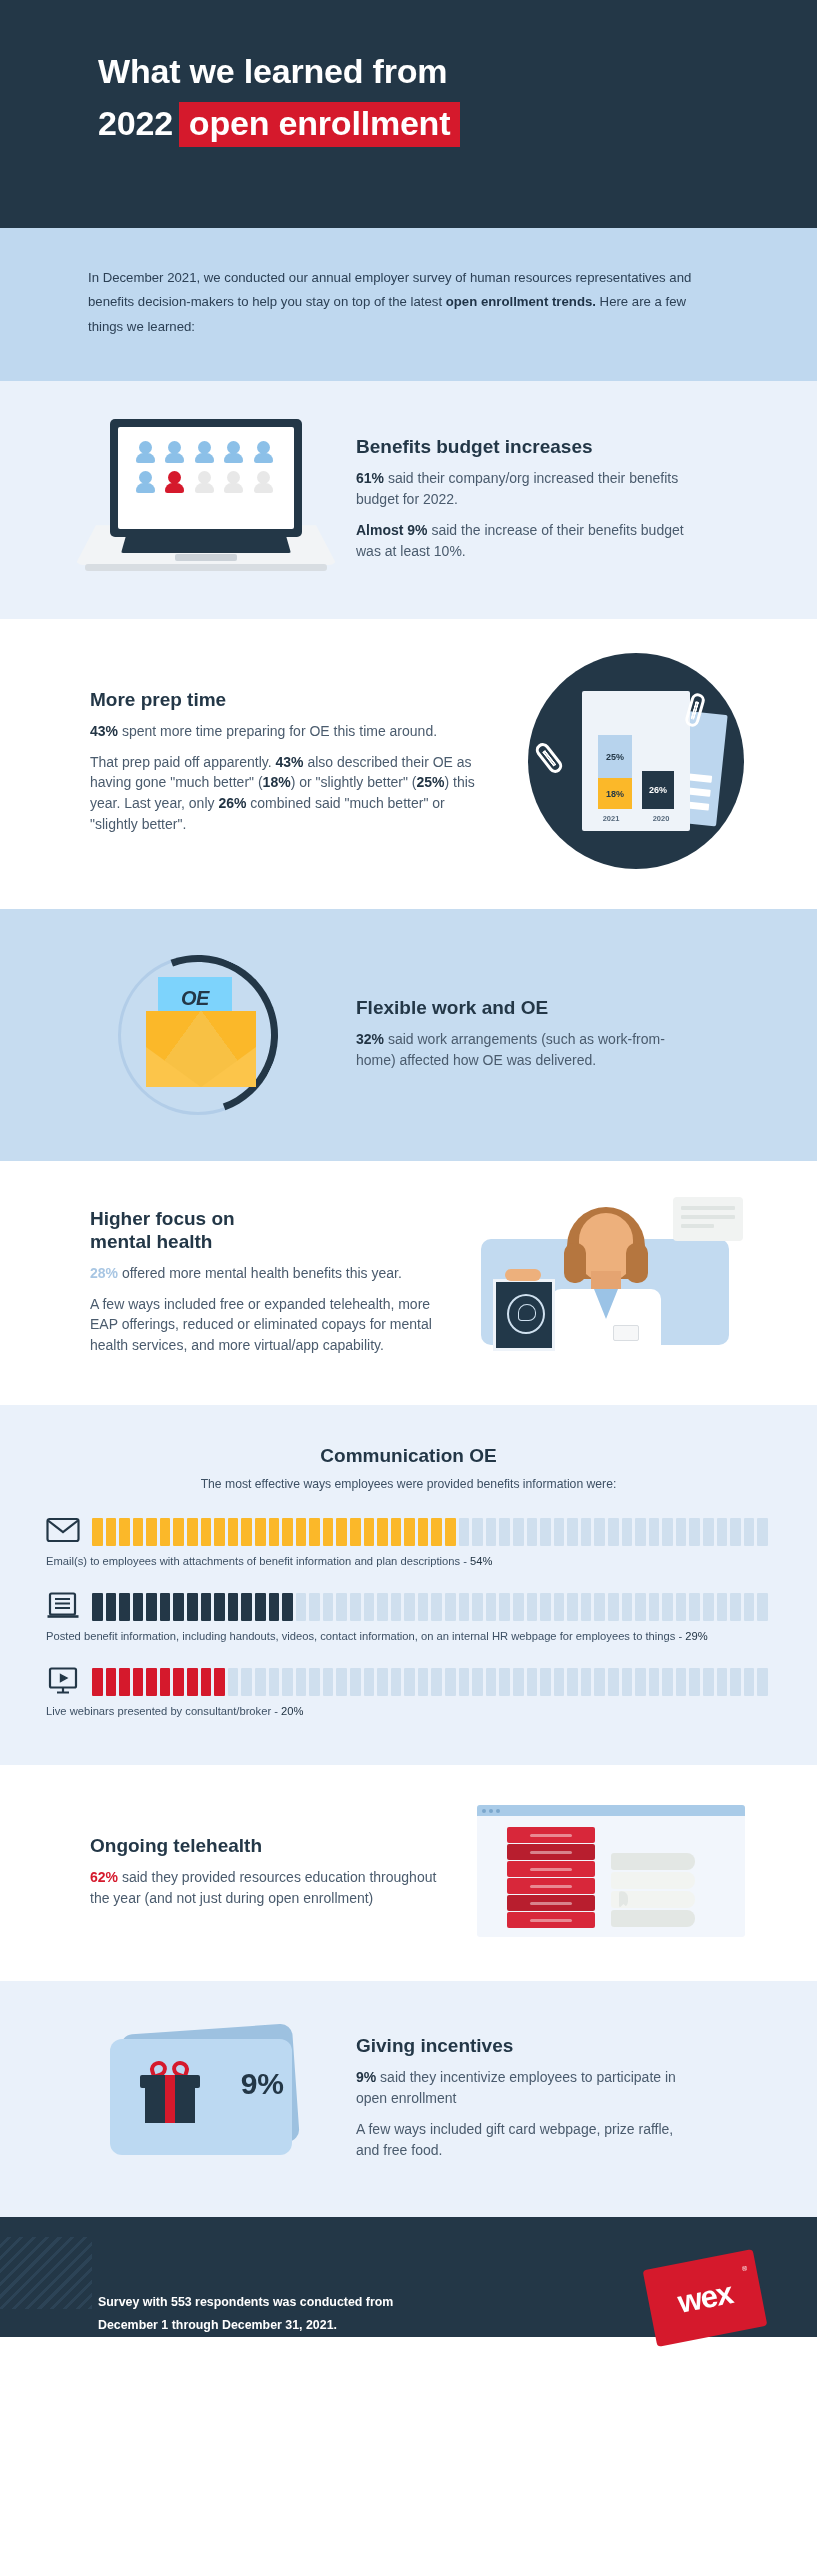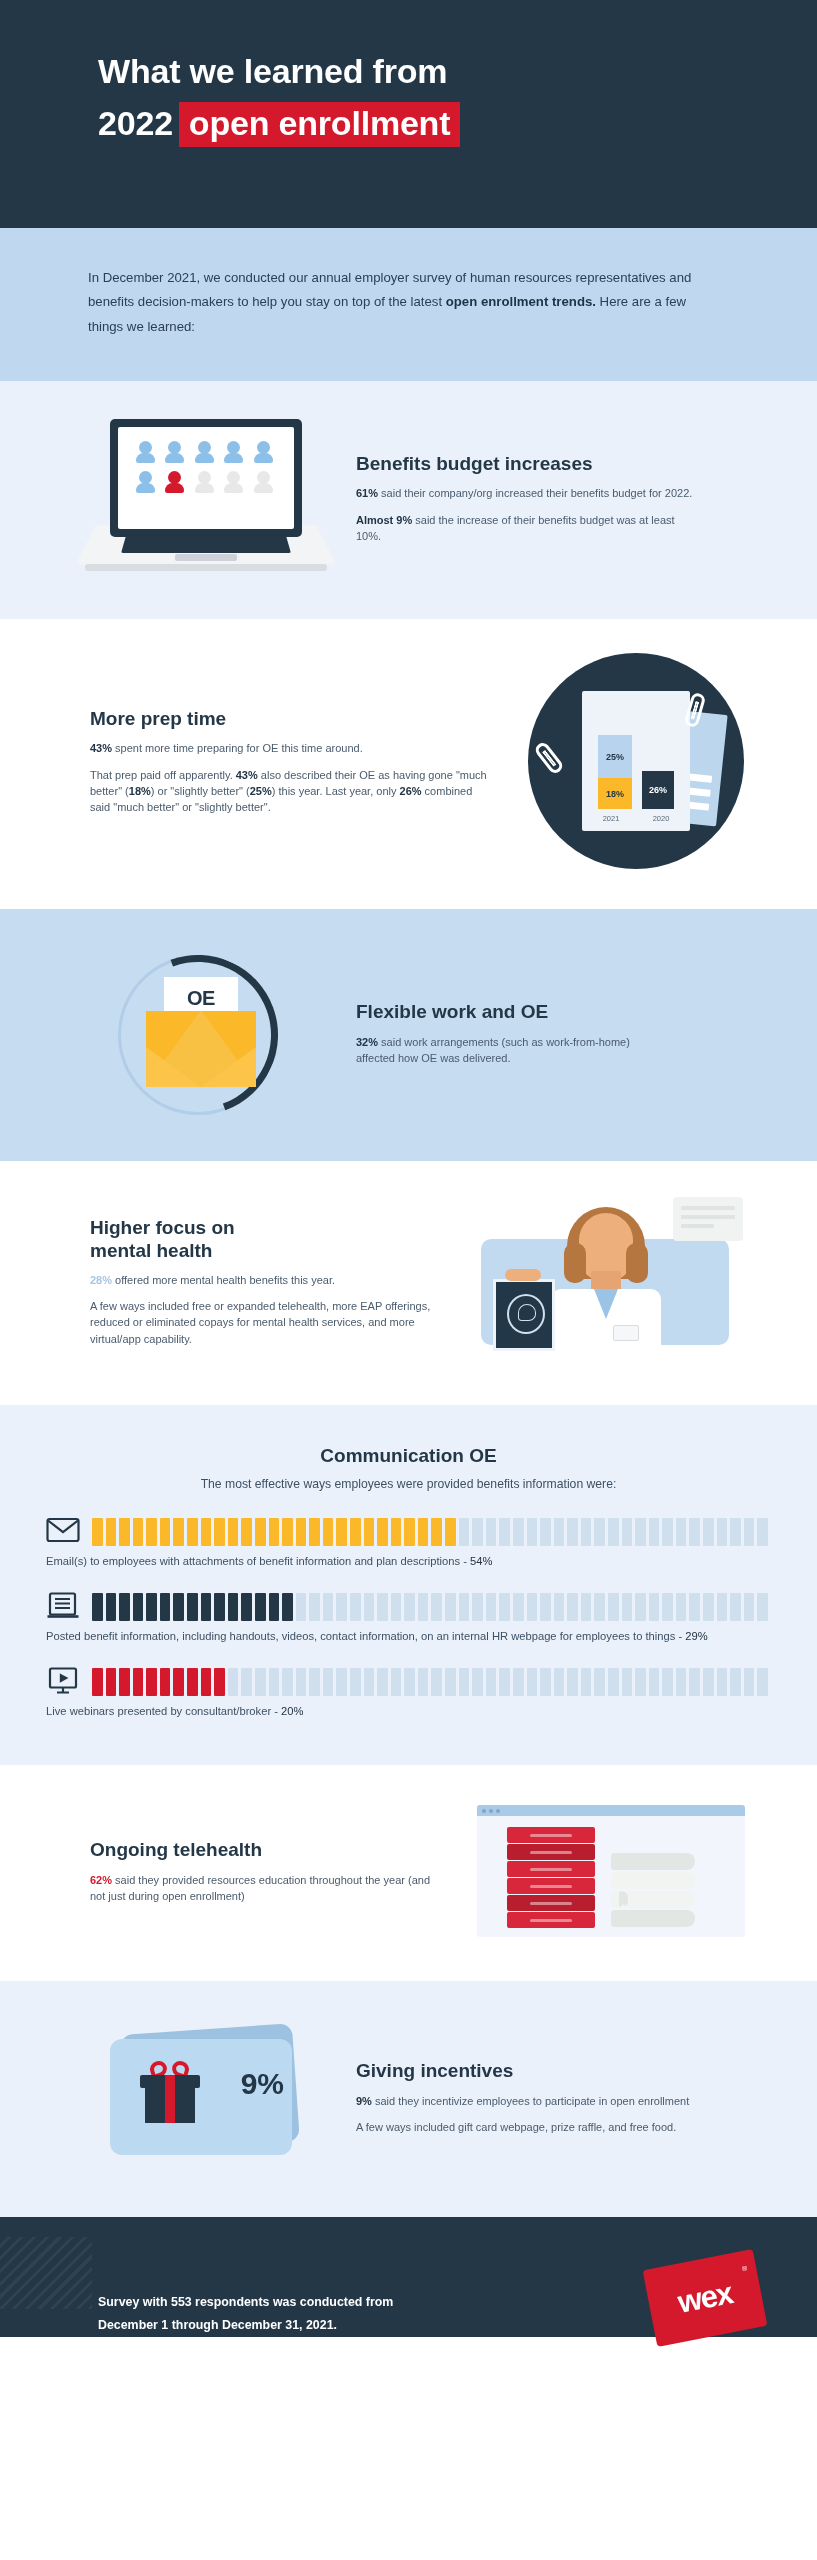--- a/index.html
+++ b/index.html
@@ -67,21 +67,21 @@
   .col-text { flex: 1 1 auto; }
 
   h2.head {
     font-size: 19px;
     font-weight: 700;
     color: #233747;
     line-height: 1.22;
     margin-bottom: 10px;
   }
   p.body {
-    font-size: 11px;
+    font-size: 14px;
     line-height: 1.48;
     color: #4a5b6d;
     margin-bottom: 10px;
   }
   p.body:last-child { margin-bottom: 0; }
   p.body b { font-weight: 700; color: #223444; }
   .accent-blue { color: #a8c6e3; font-weight: 700; }
   .accent-red  { color: #d5192c; font-weight: 700; }
   .accent-yellow { color: #fbb829; font-weight: 700; }
 
@@ -147,21 +147,21 @@
   .seg-25 { background:#b7d3ed; height:43px; }
   .seg-18 { background:#fbb829; height:31px; }
   .bar-2020 {
     width:32px; height:38px; background:#233747;
     display:flex; align-items:center; justify-content:center;
     font-size:9px; font-weight:700; color:#ffffff;
   }
   .xlab {
     position:absolute; bottom:8px; left:0; right:0;
     display:flex; justify-content:center; gap:16px;
-    font-size:7.5px; color:#56687b;
+    font-size:7.5px; color:#56687b;font-weight:bold;
   }
   .xlab span { width:34px; text-align:center; }
   .clip {
     position:absolute; width:14px; height:34px;
     border:3px solid #ffffff; border-radius:8px;
   }
   .clip::after{
     content:""; position:absolute; left:2px; top:5px; right:2px; bottom:4px;
     border:2px solid #ffffff; border-radius:5px; border-bottom:none;
   }
@@ -175,22 +175,22 @@
     position:absolute; left:10px; top:6px; width:160px; height:160px;
     border-radius:50%; border:3px solid #b2cde8;
   }
   .ring-dark {
     position:absolute; left:10px; top:6px; width:160px; height:160px;
     border-radius:50%; border:7px solid transparent;
     border-top-color:#233747; border-right-color:#233747;
     transform: rotate(25deg);
   }
   .letter {
-    position:absolute; left:56px; top:28px; width:74px; height:62px;
-    background:#ffffff; z-index:2; padding:10px 8px 0 8px;
+    position:absolute; left:50px; top:28px; width:74px; height:62px;
+    background:#7dd3fc; z-index:2; padding:10px 8px 0 8px;font-style:italic;
   }
   .letter .oe { font-size:20px; font-weight:700; color:#233747; text-align:center; letter-spacing:-0.5px;}
   .letter .rule { height:4px; background:#233747; margin:4px 6px 0 6px; }
   .letter .rule2 { height:4px; background:#233747; margin:4px 12px 0 12px; }
   .env {
     position:absolute; left:38px; top:62px; width:110px; height:76px;
     background:#fbb829; z-index:3; overflow:hidden;
   }
   .env::before {
     content:""; position:absolute; left:0; top:0; width:100%; height:100%;

